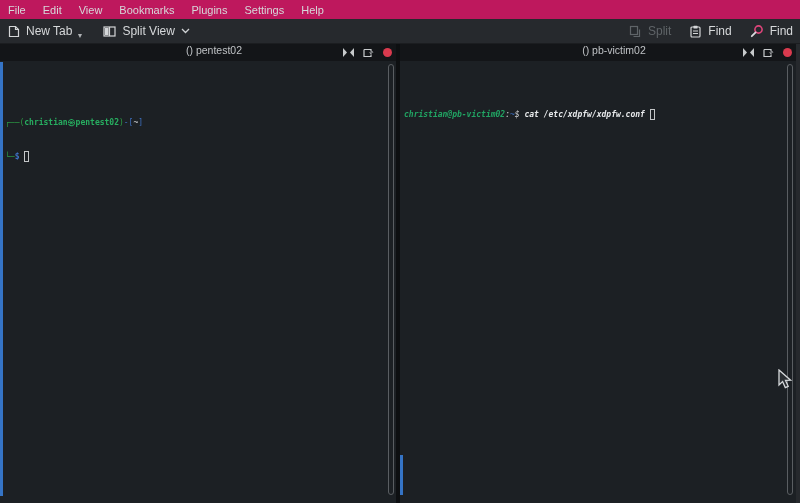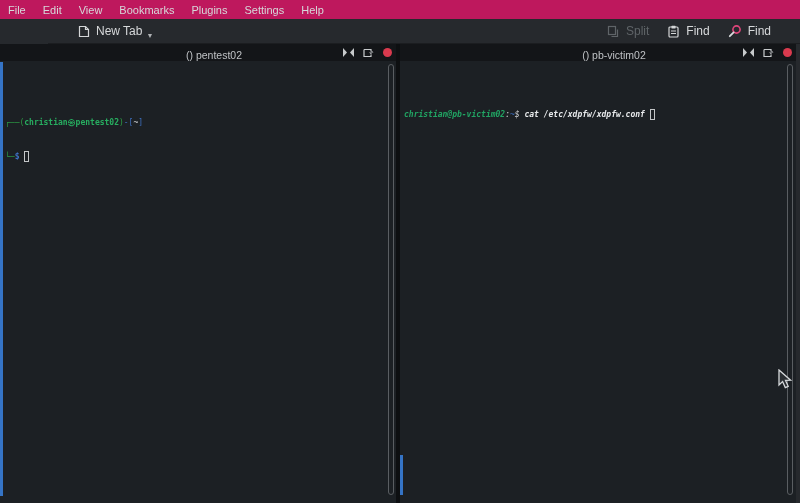--- a/index.html
+++ b/index.html
@@ -14,39 +14,38 @@
   
   .menubar {
     display:flex; align-items:center;
     height:19px; padding-left:8px; gap:17px;
     background:#be185d; font-size:11px; color:#d6d8da;
   }
   .menubar .mi { cursor:default; }
   
   .toolbar {
     display:flex; align-items:center;
-    height:25px; padding:0 24px;
+    height:25px; padding:0 2px;
     background:#26292d;
     border-bottom:1px solid #1b1d20;
-    margin-left:48px;
   }
   .tbtn { display:flex; align-items:center; gap:6px; font-size:12px; color:#d7d9db; padding:2px 5px; margin-right:8px; position:relative; }
   .tbtn.disabled { color:#5f6468; }
   .tbtn .micro-caret { font-size:7px; color:#aeb1b4; position:relative; top:4px; left:-2px; }
   .tbtn svg { display:block; }
   .flex-spacer { flex:1; }
   
   .main { position:absolute; top:44px; left:0; right:0; bottom:0; }
   .divider { position:absolute; top:0; bottom:0; left:396px; width:4px; background:#0d0f11; }
   .pane { position:absolute; top:0; bottom:0; }
   .pane.left  { left:0;  width:396px; }
   .pane.right { left:400px; width:396px; }
   .pane-hdr {
     position:relative; height:17px; background:#131518;
-    display:flex; align-items:flex-end; justify-content:center;
+    display:flex; align-items:flex-start; justify-content:center;
     font-size:10.5px; color:#bfc2c5;padding-left:32px;
   }
   .hdr-icons { position:absolute; right:4px; top:0; bottom:0; display:flex; align-items:center; gap:9px; }
   .hdr-icons svg { display:block; }
   .close-dot { width:9px; height:9px; border-radius:50%; background:#d93a4e; }
   .term {
     position:absolute; top:17px; left:0; right:0; bottom:0;
     background:#1c2024;
     font-family:"DejaVu Sans Mono", monospace;
     font-size:8px; line-height:11px; white-space:pre;
@@ -97,20 +96,35 @@
   <div class="tbtn">
     <span>
       <svg width="13" height="13" viewBox="0 0 13 13">
         <path d="M2.5 1.5 h6 l3 3 v7 h-9 z" fill="none" stroke="#d4d6d8" stroke-width="1.2"></path>
         <path d="M8.5 1.5 v3 h3" fill="none" stroke="#d4d6d8" stroke-width="1.2"></path>
       </svg>
     </span>
     <span>New Tab</span>
     <span class="micro-caret">▼</span>
   </div>
+  <div class="tbtn">
+    <span>
+      <svg width="13" height="13" viewBox="0 0 13 13">
+        <rect x="1" y="2" width="11" height="9" fill="none" stroke="#d4d6d8" stroke-width="1.2"></rect>
+        <line x1="6.5" y1="2" x2="6.5" y2="11" stroke="#d4d6d8" stroke-width="1.2"></line>
+        <rect x="2" y="3" width="3.6" height="7" fill="#d4d6d8"></rect>
+      </svg>
+    </span>
+    <span>Split View</span>
+    <span>
+      <svg width="9" height="6" viewBox="0 0 9 6">
+          <polyline points="1,1 4.5,4.5 8,1" fill="none" stroke="#cfd2d4" stroke-width="1.3"></polyline>
+        </svg>
+    </span>
+  </div>
 
   <div class="flex-spacer"></div>
 
   <div class="tbtn disabled">
     <span>
       <svg width="13" height="13" viewBox="0 0 13 13">
         <rect x="1.5" y="1.5" width="7" height="8" fill="none" stroke="#5f6468" stroke-width="1.2"></rect>
         <path d="M10.5 4.5 v7 h-6" fill="none" stroke="#5f6468" stroke-width="1.2"></path>
       </svg>
     </span>

